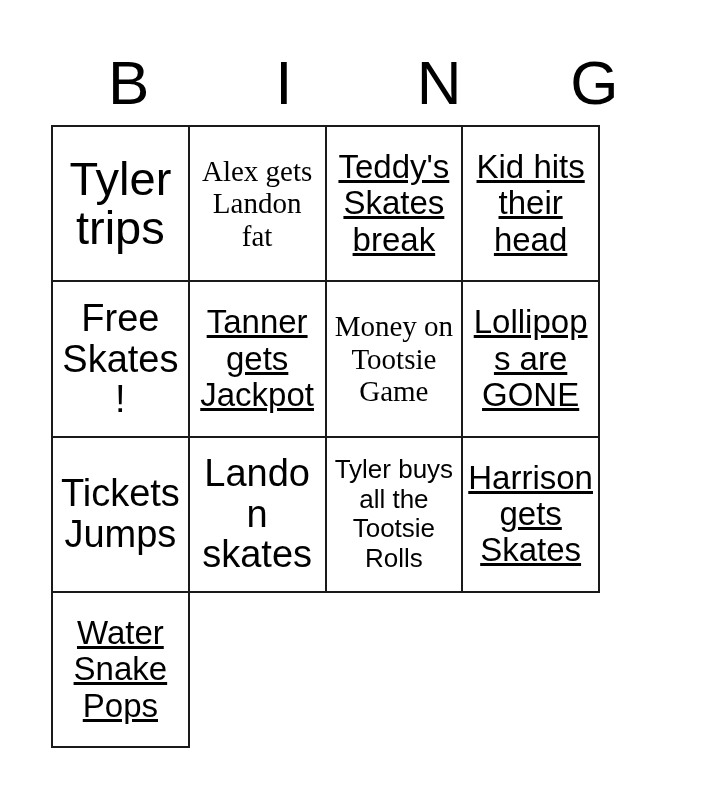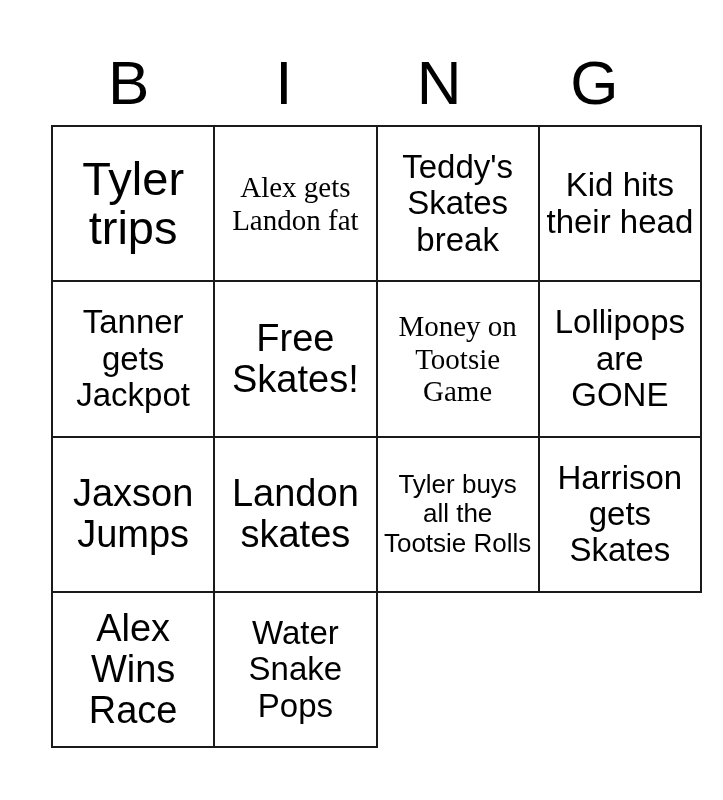--- a/index.html
+++ b/index.html
@@ -43,21 +43,21 @@
     letter-spacing: 0;
     color: #000000;
     user-select: none;
   }
 
   
   #bingo-grid {
     position: absolute;
     left: 51px;
     top: 125px;
-    width: 651px;
+    width: 549px;
     height: 623px;
     display: grid;
     grid-template-columns: repeat(4, 1fr);
     grid-template-rows: repeat(4, 1fr);
     box-sizing: border-box;
     border-top: 2px solid #1a1a1a;
     border-left: 2px solid #1a1a1a;
     background: #ffffff;
   }
   .cell {
@@ -78,21 +78,21 @@
     text-align: center;
     font-weight: 400;
     color: #000000;
     white-space: pre-line;
     word-wrap: break-word;
   }
 
   
   .fs-xl   { font-size: 47px; line-height: 1.04; }
   .fs-lg   { font-size: 38px; line-height: 1.07; }
-  .fs-md   { font-size: 33px; line-height: 1.10; }
+  .fs-md   { font-size: 33px; line-height: 1.10; text-decoration: underline; }
   .fs-sm   { font-size: 29px; line-height: 1.12; font-family: Liberation Serif, serif; }
   .fs-xs   { font-size: 26px; line-height: 1.14; }
 </style>
 </head>
 <body>
 
 <div id="card">
 
   <div id="header-row">
     <div class="header-letter">B</div>
@@ -109,46 +109,43 @@
         <span class="cell-text fs-sm">Alex gets Landon fat</span>
       </div>
     <div class="cell">
         <span class="cell-text fs-md">Teddy's Skates break</span>
       </div>
     <div class="cell">
         <span class="cell-text fs-md">Kid hits their head</span>
       </div>
 
     <div class="cell">
-        <span class="cell-text fs-md">Tanner gets Jackpot</span>
+        <span class="cell-text fs-lg">Free Skates!</span>
       </div>
     <div class="cell">
-        <span class="cell-text fs-lg">Free Skates!</span>
+        <span class="cell-text fs-md">Tanner gets Jackpot</span>
       </div>
     <div class="cell">
         <span class="cell-text fs-sm">Money on Tootsie Game</span>
       </div>
     <div class="cell">
         <span class="cell-text fs-md">Lollipops are GONE</span>
       </div>
 
     <div class="cell">
-        <span class="cell-text fs-lg">Jaxson Jumps</span>
+        <span class="cell-text fs-lg">Tickets Jumps</span>
       </div>
     <div class="cell">
         <span class="cell-text fs-lg">Landon skates</span>
       </div>
     <div class="cell">
         <span class="cell-text fs-xs">Tyler buys all the Tootsie Rolls</span>
       </div>
     <div class="cell">
         <span class="cell-text fs-md">Harrison gets Skates</span>
       </div>
 
     <div class="cell">
-        <span class="cell-text fs-lg">Alex Wins Race</span>
-      </div>
-    <div class="cell">
         <span class="cell-text fs-md">Water Snake Pops</span>
       </div>
   </div>
 
 </div>
 
 </body></html>

